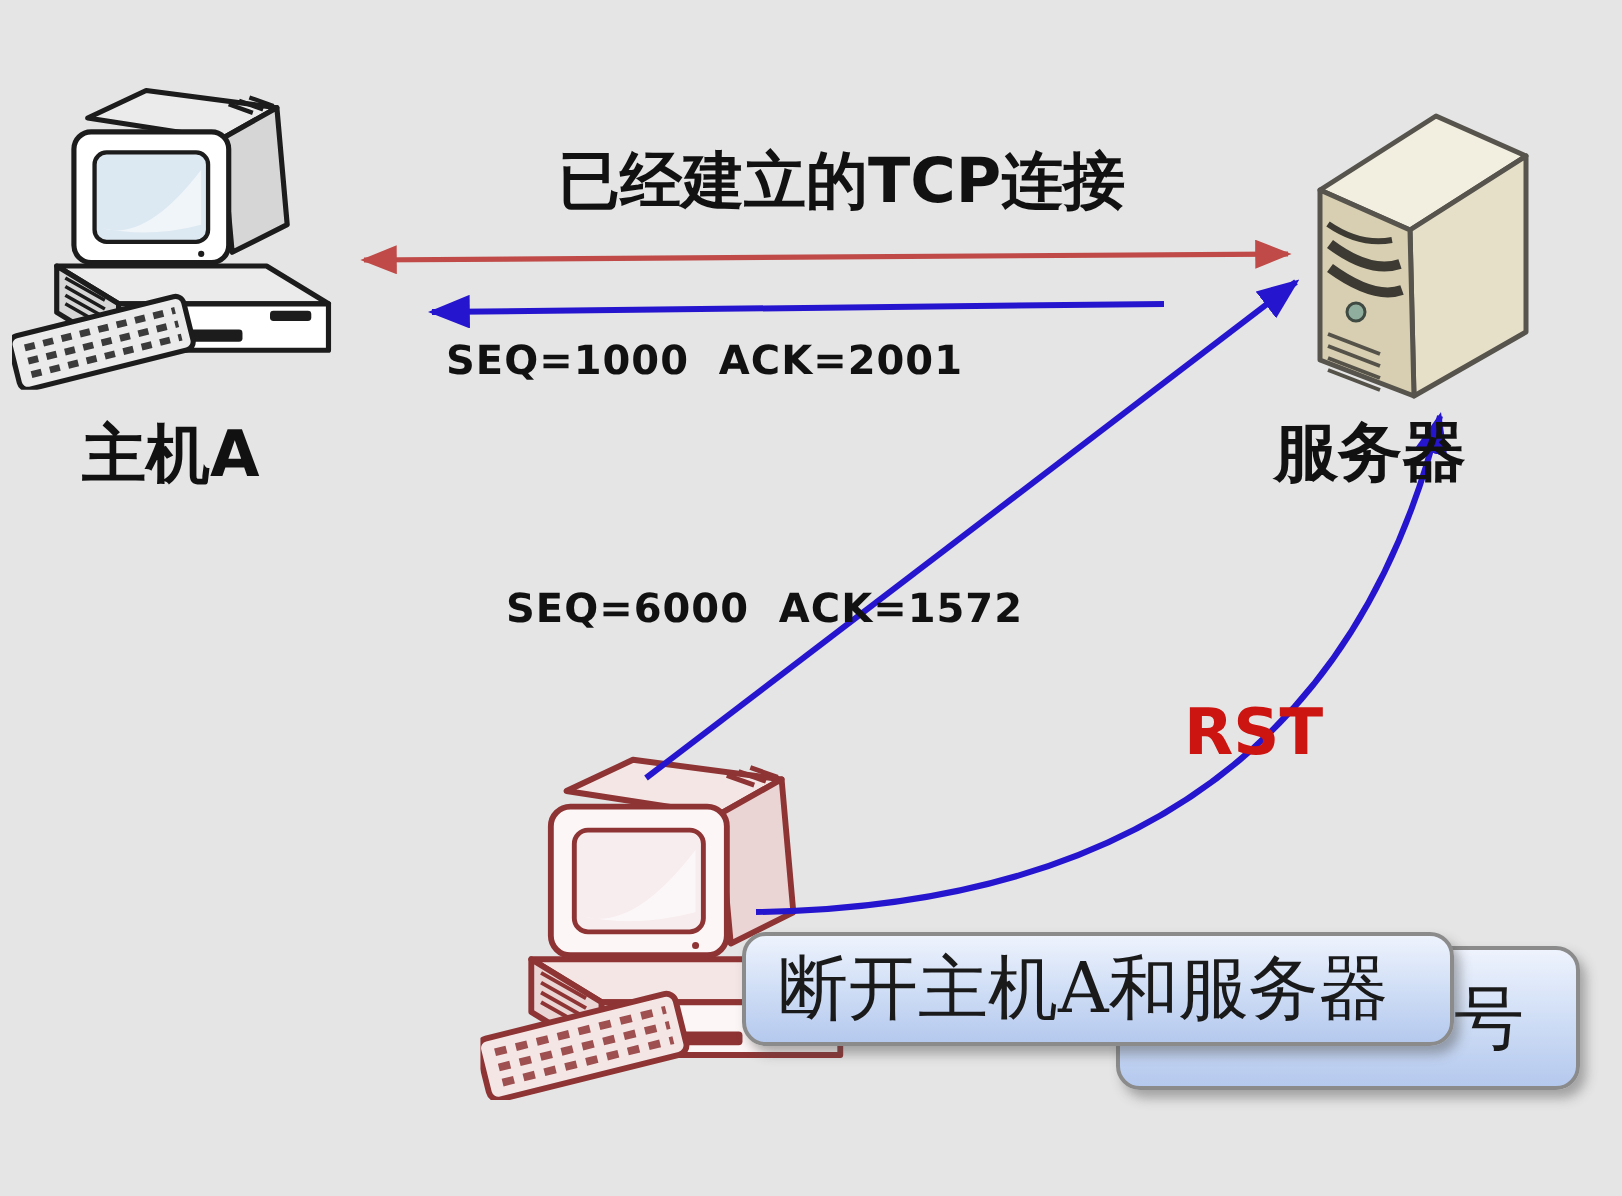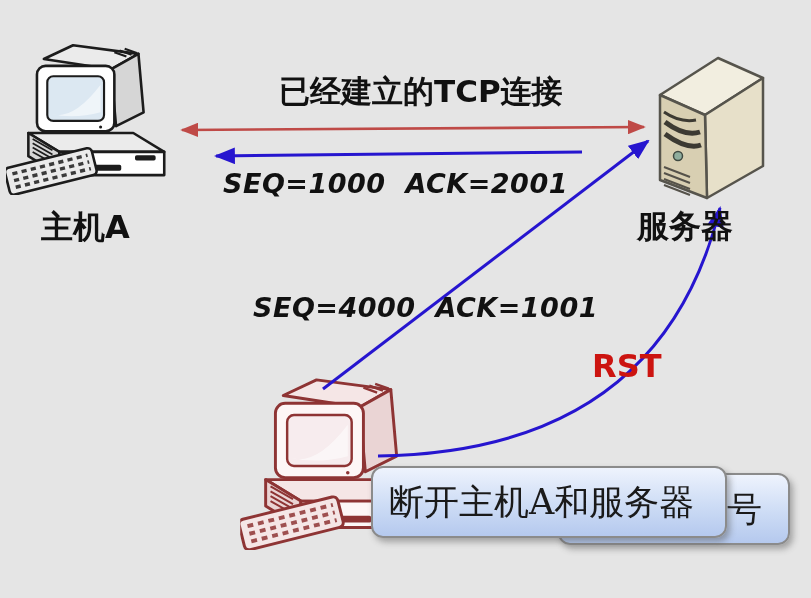--- a/index.html
+++ b/index.html
@@ -2,33 +2,33 @@
 <html style="--established-line: #bf4a47; --packet-line: #2615cf; --rst-text: #cc1410; --attacker-label: #ee1511; --label-text: #111111; --callout-border: #8b8b8b; --callout-top: #eef3fd; --callout-bottom: #b5c9ee;"><head>
 <meta charset="utf-8">
 <style>
   html,body{margin:0;padding:0;background:#fff;}
   .canvas{
     position:relative;width:811px;height:598px;background:#e5e5e5;overflow:hidden;
     font-family:"DejaVu Sans","Liberation Sans",sans-serif;color:var(--label-text,#111);
   }
   .lbl{position:absolute;white-space:pre;line-height:1.1;}
   .title{font-size:31px;font-weight:700;}
-  .seq{font-size:27px;font-weight:600;letter-spacing:.5px;font-style:italic;}
+  .seq{font-size:20px;font-weight:600;letter-spacing:.5px;}
   .node-label{font-size:32px;font-weight:700;}
   .rst{font-size:32px;font-weight:600;color:var(--rst-text,#cc1410);}
   .attacker-label{color:var(--attacker-label,#ee1511);font-size:31px;}
   .callout{
     position:absolute;border:2px solid var(--callout-border,#8b8b8b);border-radius:12px;
     background:linear-gradient(to bottom,var(--callout-top,#eef3fd) 0%,#cddcf5 55%,var(--callout-bottom,#b5c9ee) 100%);
     box-shadow:3px 4px 6px rgba(80,80,80,.45);
     font-family:"DejaVu Serif","Liberation Serif",serif;font-size:35px;color:#1a1a1a;
     display:flex;align-items:center;white-space:pre;
   }
   .callout.back{left:558px;top:473px;width:232px;height:72px;z-index:5;justify-content:flex-end;padding-right:26px;box-sizing:border-box;}
-  .callout.front{left:371px;top:466px;width:356px;height:72px;z-index:6;padding-left:16px;box-sizing:border-box;}
+  .callout.front{left:371px;top:466px;width:356px;height:57px;z-index:6;padding-left:16px;box-sizing:border-box;}
   .icon-svg{position:absolute;z-index:2;}
   .lines-svg{position:absolute;left:0;top:0;z-index:3;}
   .txt{z-index:4;}
 </style>
 </head>
 <body>
 
 <div class="canvas">
 
   <svg width="0" height="0" style="position:absolute" aria-hidden="true">
@@ -93,21 +93,21 @@
       </marker>
     </defs>
     <line x1="182" y1="130" x2="644" y2="127" stroke="var(--established-line,#bf4a47)" stroke-width="2.6" marker-start="url(#arrRs)" marker-end="url(#arrR)"></line>
     <line x1="582" y1="152" x2="216" y2="156" stroke="var(--packet-line,#2615cf)" stroke-width="3" marker-end="url(#arrB)"></line>
     <line x1="323" y1="389" x2="648" y2="141" stroke="var(--packet-line,#2615cf)" stroke-width="3" marker-end="url(#arrB)"></line>
     <path d="M378,456 Q660,452 720,208" fill="none" stroke="var(--packet-line,#2615cf)" stroke-width="3" marker-end="url(#arrB)"></path>
   </svg>
 
   <div class="lbl txt title" style="left:279px;top:74px;">已经建立的TCP连接</div>
   <div class="lbl txt seq" style="left:223px;top:169px;">SEQ=1000  ACK=2001</div>
-  <div class="lbl txt seq" style="left:253px;top:293px;">SEQ=4000  ACK=1001</div>
+  <div class="lbl txt seq" style="left:253px;top:293px;">SEQ=6000  ACK=1572</div>
   <div class="lbl txt rst" style="left:592px;top:349px;">RST</div>
   <div class="lbl txt node-label" style="left:41px;top:210px;">主机A</div>
   <div class="lbl txt node-label" style="left:637px;top:209px;">服务器</div>
 
   <div class="callout back">
     <span>号</span>
   </div>
   <div class="callout front">
     <span>断开主机A和服务器</span>
   </div>

